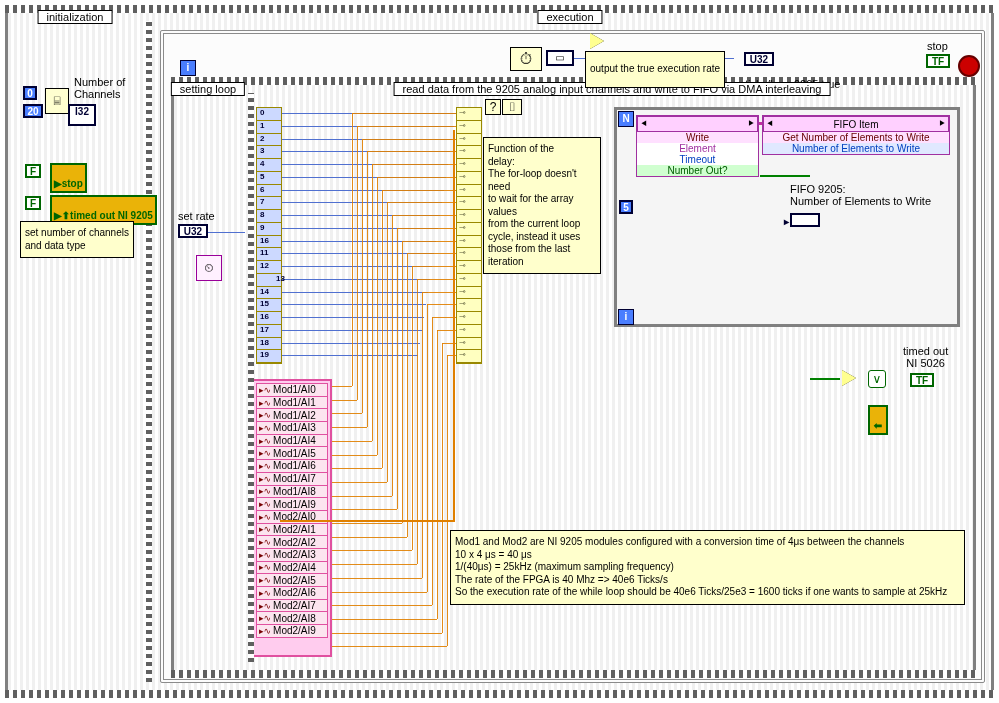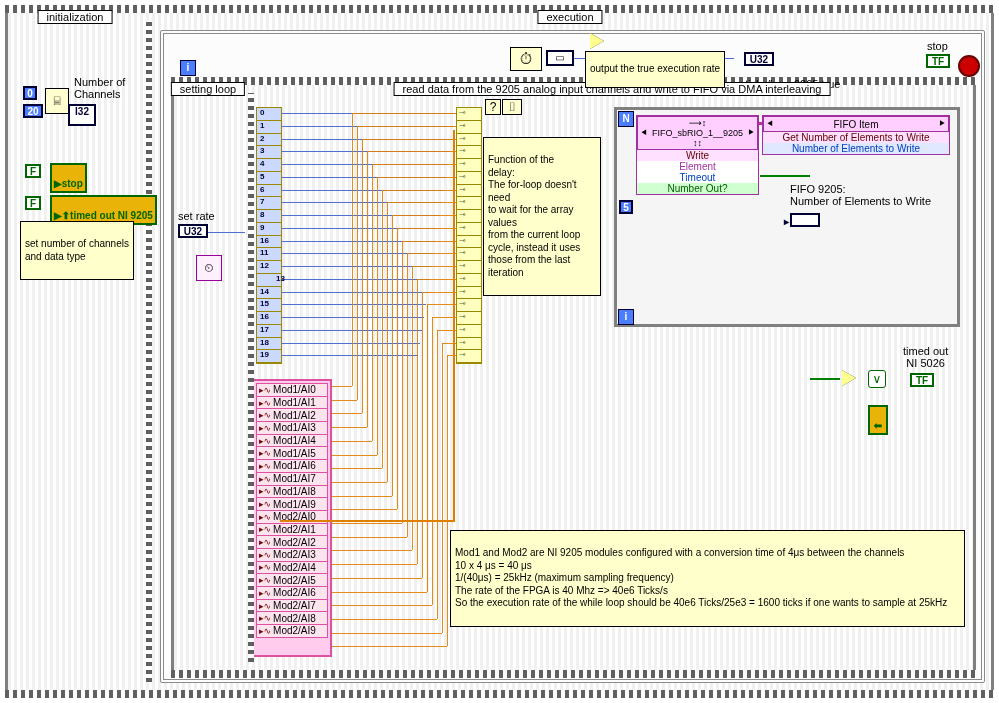--- a/index.html
+++ b/index.html
@@ -3,21 +3,21 @@
 <meta charset="utf-8">
 <style>
 body { margin:0; font-family:"Segoe UI",Tahoma,sans-serif; font-size:11px; background:#fff; width:999px; height:703px; position:relative; overflow:hidden; }
 .struct { position:absolute; box-sizing:border-box; }
 .flat-seq { border:3px solid #808080; background:repeating-linear-gradient(90deg,#f0f0f0 0,#f0f0f0 3px,#fff 3px,#fff 6px); }
 .flat-seq::before,.flat-seq::after { content:""; position:absolute; left:-3px; right:-3px; height:8px; background:repeating-linear-gradient(90deg,#606060 0,#606060 4px,#fff 4px,#fff 8px); }
 .flat-seq::before{top:-8px;} .flat-seq::after{bottom:-8px;}
 .frame-title { position:absolute; top:-2px; left:50%; transform:translateX(-50%); background:#fff; border:1px solid #000; padding:0 8px; font-size:11px; z-index:5; white-space:nowrap; }
 .while-loop { border:4px double #8b8b8b; background:#fcfcfc; border-radius:2px; }
 .for-loop { border:3px solid #808080; background:#f5f5f5; }
-.comment { position:absolute; background:#ffffcc; border:1px solid #000; padding:16px 4px; font-size:10px; line-height:1.25; z-index:10; }
+.comment { position:absolute; background:#ffffcc; border:1px solid #000; padding:5px 4px; font-size:10px; line-height:1.25; z-index:10; }
 .node { position:absolute; border:1px solid #000; background:#fff; font-size:10px; text-align:center; box-sizing:border-box; z-index:6; }
 .blue-node { background:#4a7eff; color:#fff; font-weight:bold; border:2px solid #003; padding:1px 4px; }
 .u32-node { background:#fff; border:2px solid #003; padding:0 2px; color:#003; font-weight:bold; }
 .green-tf { background:#fff; border:2px solid #060; color:#060; font-weight:bold; padding:0 3px; }
 .green-arrow { background:#eab308; border:2px solid #060; color:#060; padding:13px 2px; font-weight:bold; }
 .idx-terminal { position:absolute; width:14px; height:14px; background:#4a7eff; color:#fff; border:1px solid #003; font-size:10px; text-align:center; line-height:13px; font-weight:bold; z-index:7; }
 .label { position:absolute; font-size:11px; z-index:4; white-space:nowrap; }
 .pink-box { border:2px solid #e050a0; background:#fce; }
 .io-item { border:1px solid #e050a0; background:#fce4ef; font-size:10px; padding:1px 2px; display:flex; align-items:center; gap:2px; height:13.7px; box-sizing:border-box; margin-bottom:-1px; }
 .io-glyph { font-size:9px; color:#700; }
@@ -231,21 +231,20 @@
 iteration</div>
 
 <div class="struct for-loop" style="left:614px; top:107px; width:346px; height:220px;"></div>
 <div class="idx-terminal" style="left:618px; top:111px;">N</div>
 <div class="idx-terminal" style="left:618px; top:309px;">i</div>
 <div class="node blue-node" style="left:619px; top:200px; width:14px; height:14px; padding:0;">5</div>
 
 <div class="struct" style="left:636px; top:115px; width:123px; border:1px solid #a030a0; background:#fff; z-index:8;">
   <div class="me-header">
     <span>⯇</span>
-    <span style="font-size:9px;">⟶↕ FIFO_sbRIO_1__9205  ↕↕</span>
     <span>⯈</span>
   </div>
   <div class="me-row" style="background:#ffe0ff; color:#600;">Write</div>
   <div class="me-row" style="background:#fff; color:#a030a0;">Element</div>
   <div class="me-row" style="background:#fff; color:#0040c0;">Timeout</div>
   <div class="me-row" style="background:#d0ffd0; color:#006000;">Number Out?</div>
 </div>
 
 <div class="struct" style="left:762px; top:115px; width:188px; border:1px solid #a030a0; background:#fff; z-index:8;">
   <div class="me-header">

